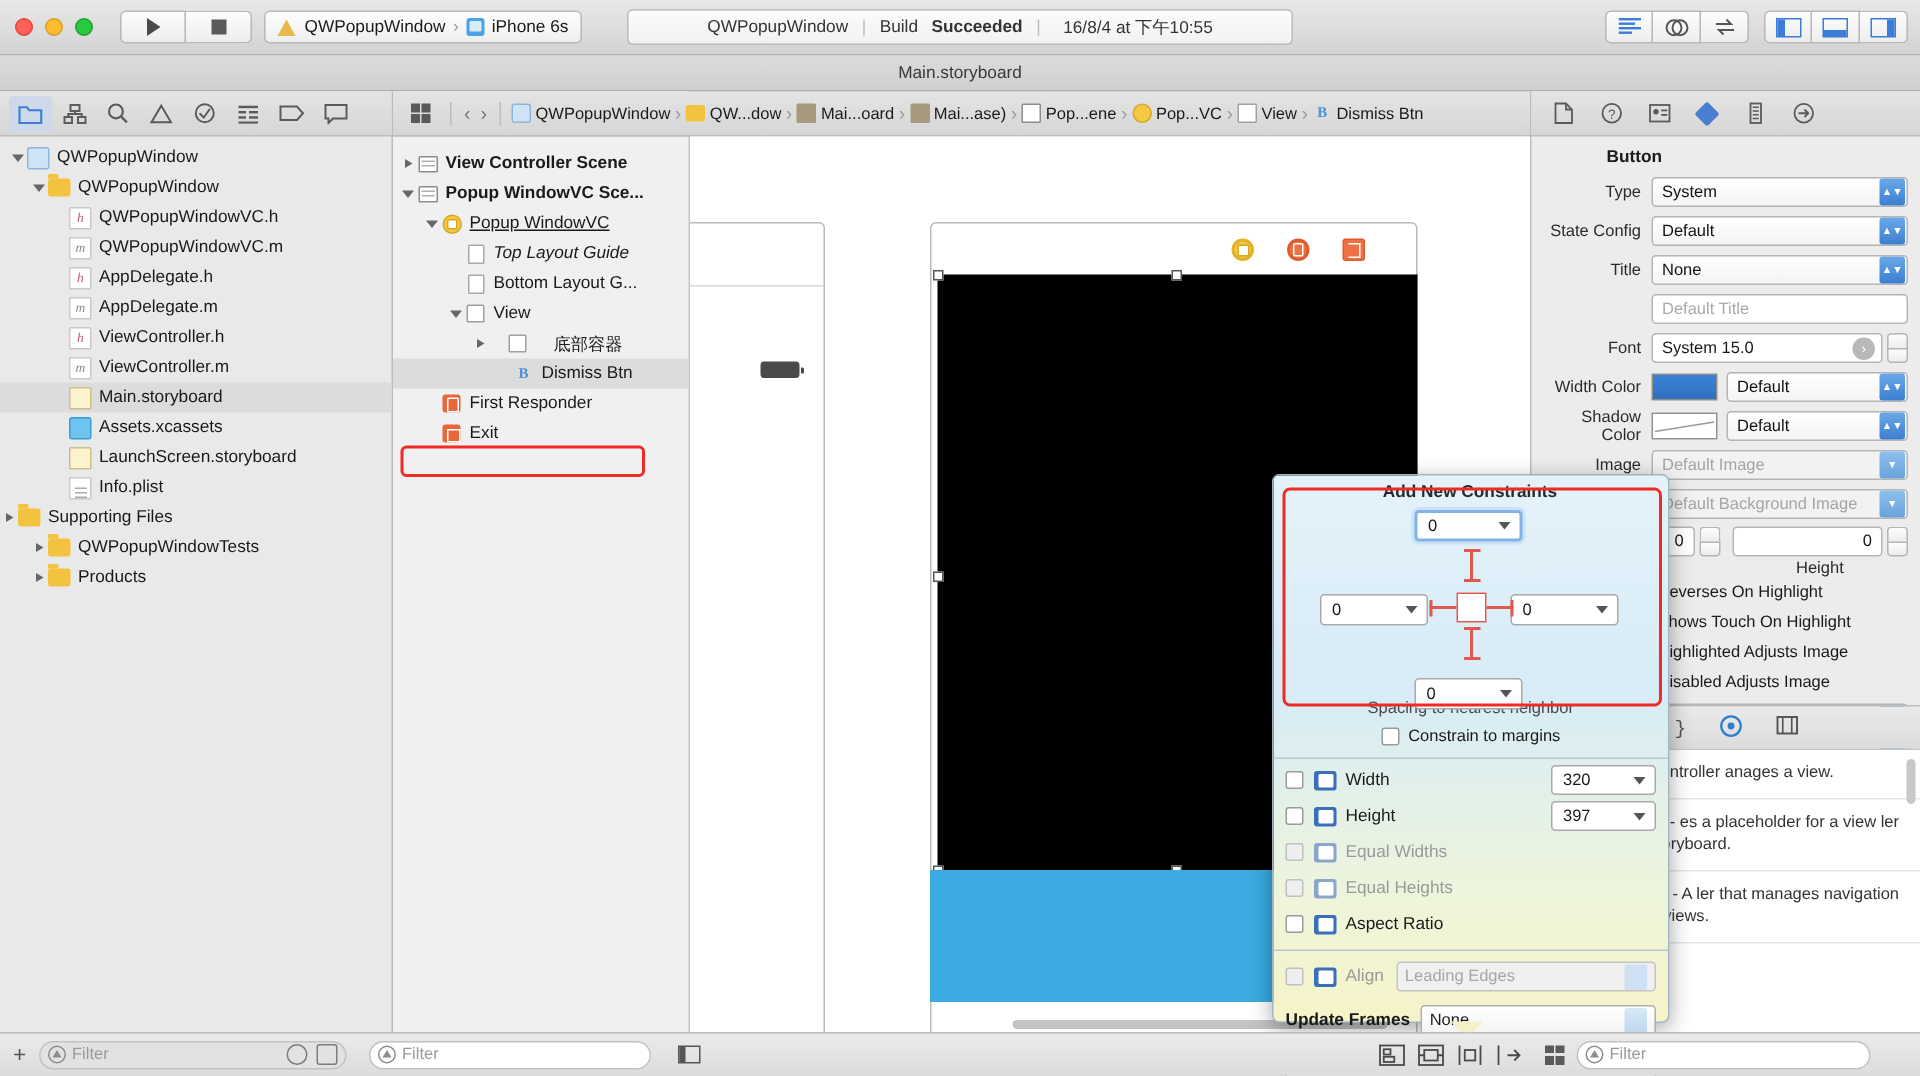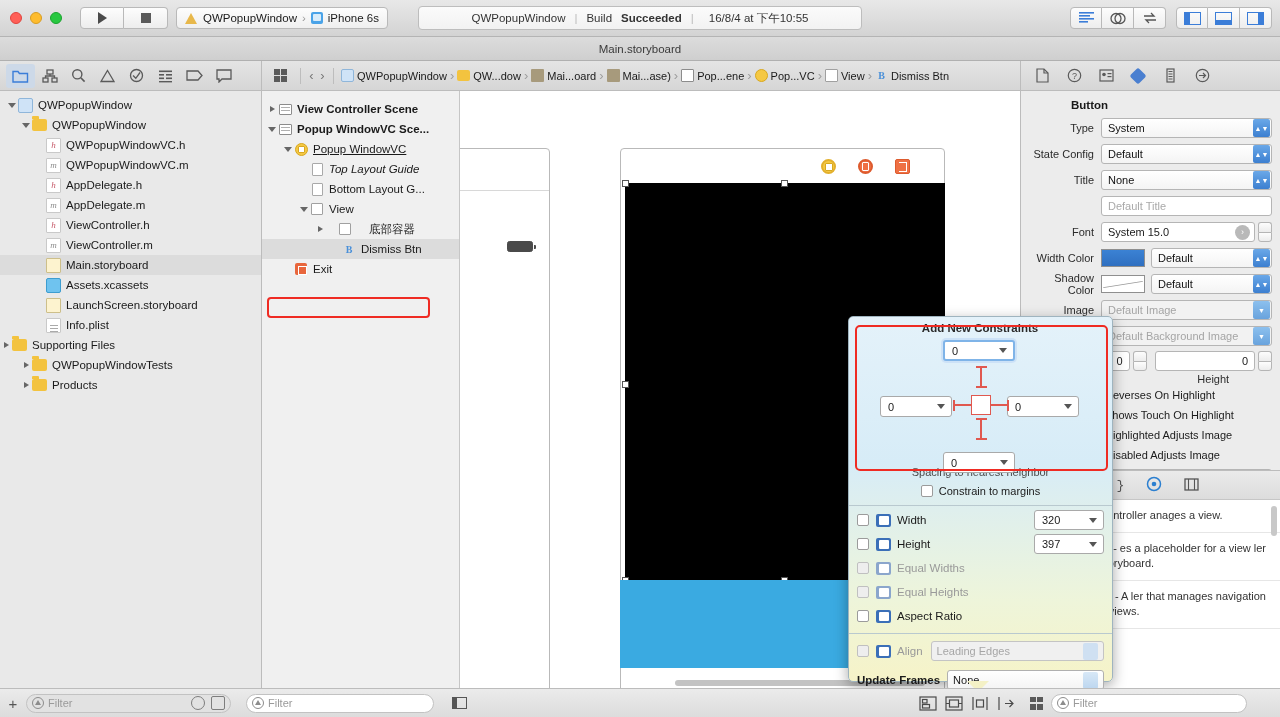--- a/index.html
+++ b/index.html
@@ -620,20 +620,27 @@
             <span class="ico-view"></span>
           </span>
           <span>底部容器</span>
         </div>
         <div class="orow sel" style="padding-left:68px;">
           <span class="tw"></span>
           <span class="oico">
             <span class="ico-btn">B</span>
           </span>
           <span>Dismiss Btn</span>
+        </div>
+        <div class="orow " style="padding-left:20px;">
+          <span class="tw"></span>
+          <span class="oico">
+            <span class="ico-fr"></span>
+          </span>
+          <span>First Responder</span>
         </div>
         <div class="orow " style="padding-left:20px;">
           <span class="tw"></span>
           <span class="oico">
             <span class="ico-exit"></span>
           </span>
           <span>Exit</span>
         </div>
       </div>
     <div class="outline-hl"></div>

